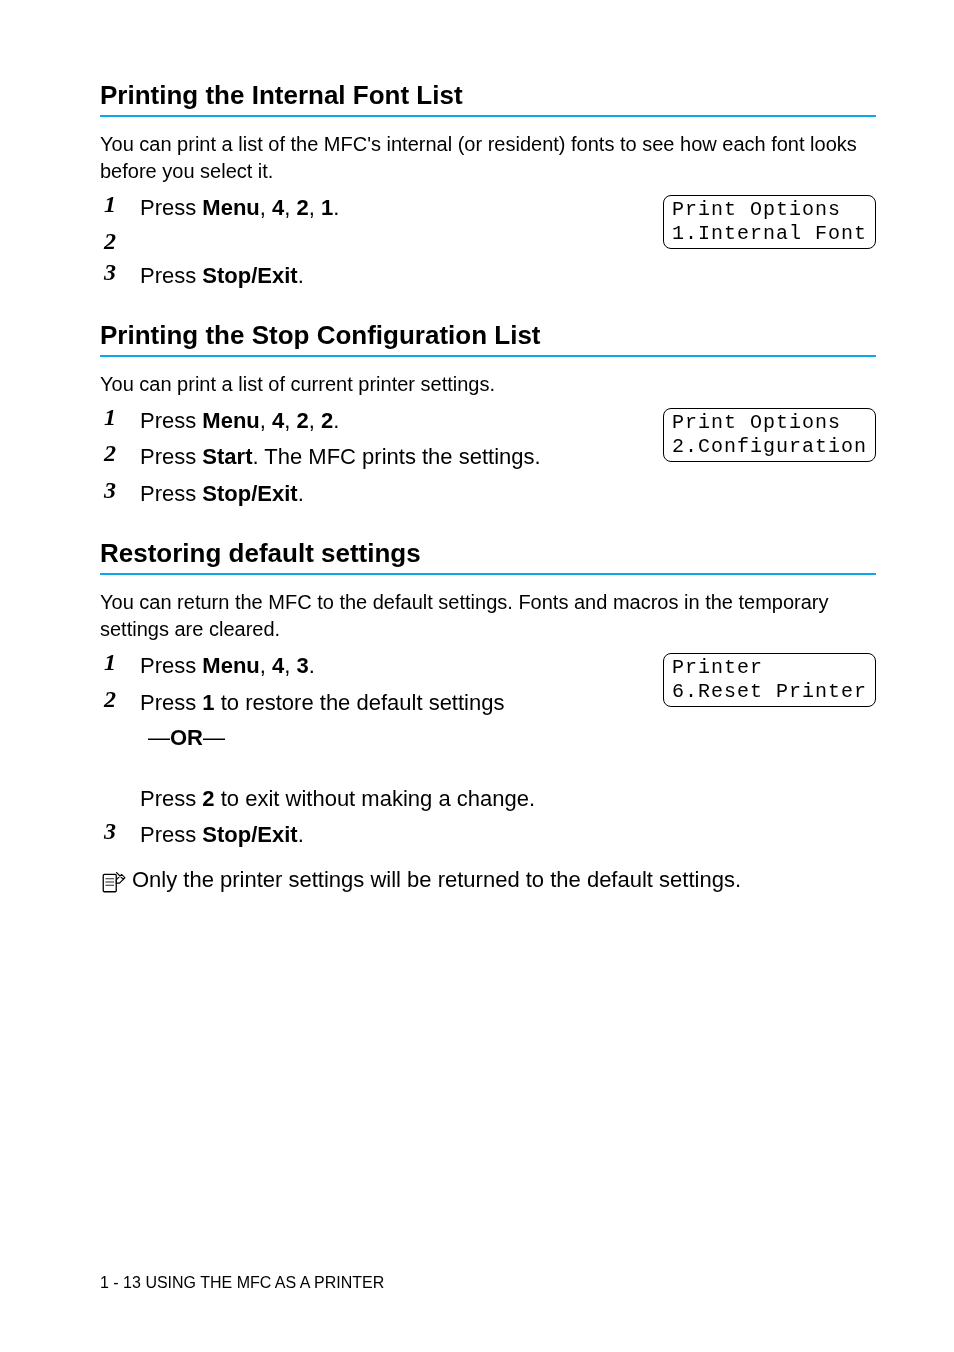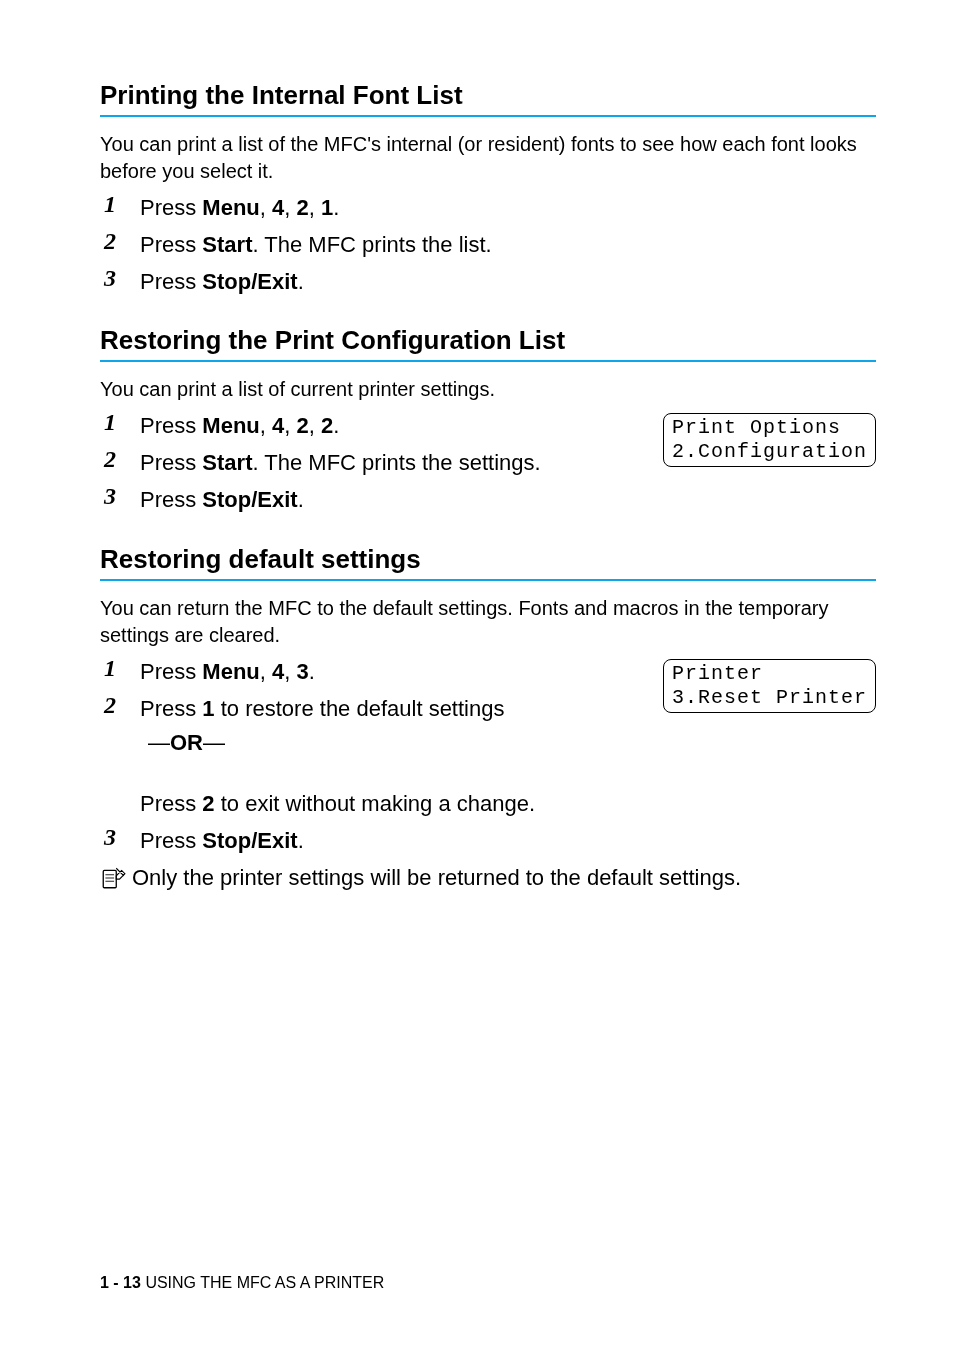--- a/index.html
+++ b/index.html
@@ -80,76 +80,75 @@
       line-height: 1.2;
       padding: 2px 8px;
       white-space: pre;
       letter-spacing: 1px;
     }
     .section1 { margin-bottom: 28px; }
     .section2 { margin-bottom: 28px; }
     .section3 { margin-bottom: 20px; }
     .note-row {
       display: flex;
-      align-items: flex-start;
-      margin-top: 6px;
+      align-items: flex-end;
+      margin-top: 14px;
     }
     .note-icon {
       width: 26px;
       height: 26px;
       flex-shrink: 0;
       margin-right: 6px;
       margin-top: 2px;
     }
     .note-text {
       font-size: 22px;
       line-height: 1.35;
     }
     .footer {
       position: absolute;
       bottom: 60px;
       left: 100px;
       font-size: 16px;
     }
     .footer b {
-      font-weight: bold;
+      font-weight: normal;
     }
   </style>
 </head>
 <body>
 
 <div class="section1">
   <h2 class="section-heading">Printing the Internal Font List</h2>
   <p class="intro-text">You can print a list of the MFC's internal (or resident) fonts to see how each font looks before you select it.</p>
   <div class="step-block">
     <ol class="steps">
       <li class="step">
         <span class="step-number">1</span>
         <span class="step-text">
           <span>Press </span><b>Menu</b><span>, </span><b>4</b><span>, </span><b>2</b><span>, </span><b>1</b><span>.</span>
         </span>
       </li>
       <li class="step">
         <span class="step-number">2</span>
-        <span class="step-text">
-          <span>Press </span><b>Start</b><span>. The MFC prints the list.</span>
-        </span>
       </li>
       <li class="step">
         <span class="step-number">3</span>
         <span class="step-text">
           <span>Press </span><b>Stop/Exit</b><span>.</span>
         </span>
       </li>
     </ol>
+    <div class="display-box" style="top:4px; right:0;"><span>Print Options</span>
+<span>1.Internal Font</span></div>
   </div>
 </div>
 
 <div class="section2">
-  <h2 class="section-heading">Restoring the Print Configuration List</h2>
+  <h2 class="section-heading">Printing the Stop Configuration List</h2>
   <p class="intro-text">You can print a list of current printer settings.</p>
   <div class="step-block">
     <ol class="steps">
       <li class="step">
         <span class="step-number">1</span>
         <span class="step-text">
           <span>Press </span><b>Menu</b><span>, </span><b>4</b><span>, </span><b>2</b><span>, </span><b>2</b><span>.</span>
         </span>
       </li>
       <li class="step">
@@ -196,21 +195,21 @@
     </p>
     <ol class="steps">
       <li class="step">
         <span class="step-number">3</span>
         <span class="step-text">
           <span>Press </span><b>Stop/Exit</b><span>.</span>
         </span>
       </li>
     </ol>
     <div class="display-box" style="top:4px; right:0;"><span>Printer</span>
-<span>3.Reset Printer</span></div>
+<span>6.Reset Printer</span></div>
   </div>
 
   <div class="note-row">
     <span class="note-icon">
       <svg viewBox="0 0 24 24" width="26" height="26">
         <rect x="3" y="5" width="12" height="16" rx="1" fill="none" stroke="#000" stroke-width="1.2"></rect>
         <line x1="5" y1="9" x2="13" y2="9" stroke="#000" stroke-width="0.8"></line>
         <line x1="5" y1="12" x2="13" y2="12" stroke="#000" stroke-width="0.8"></line>
         <line x1="5" y1="15" x2="13" y2="15" stroke="#000" stroke-width="0.8"></line>
         <path d="M15 3 L22 10 M20 5 L15 10 L15 13 L18 13 L23 8 Z" fill="none" stroke="#000" stroke-width="1"></path>

